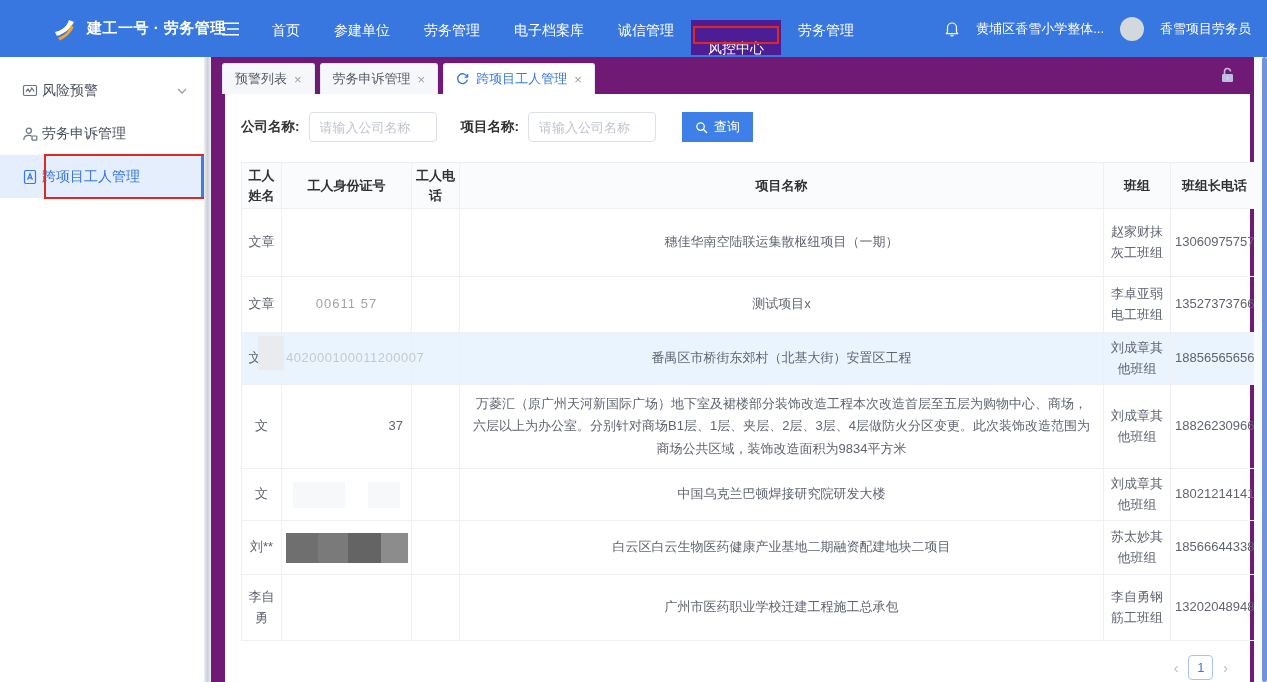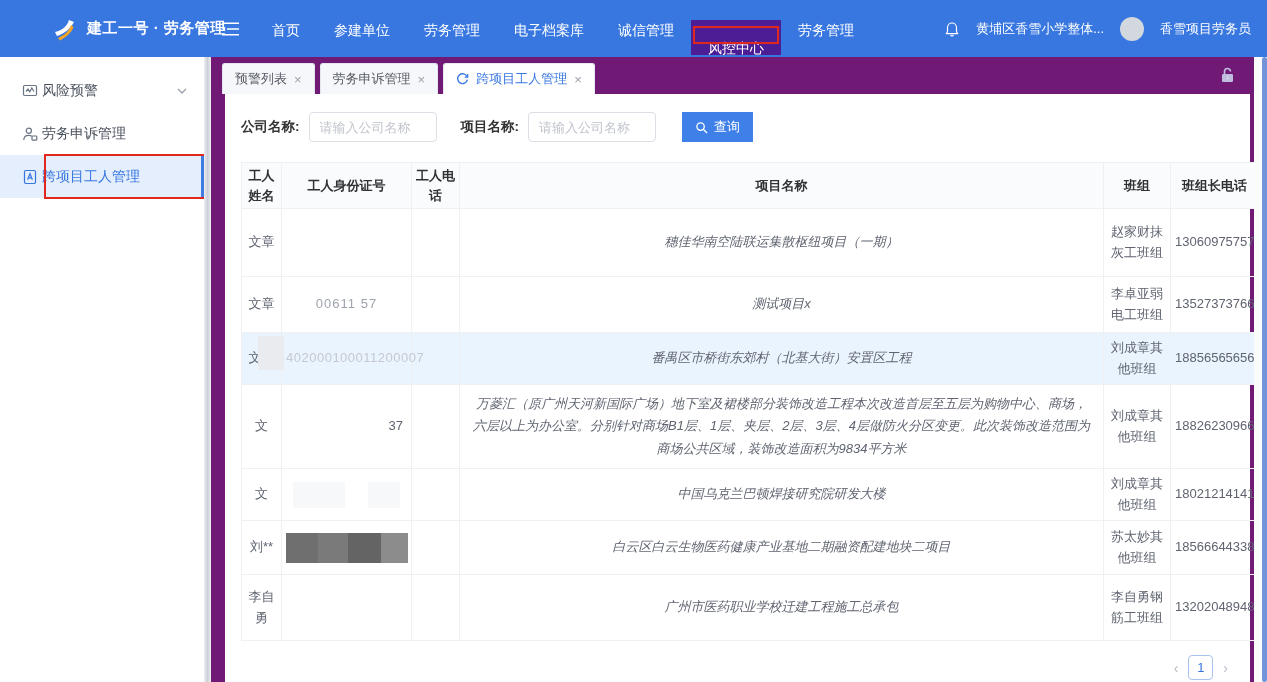--- a/index.html
+++ b/index.html
@@ -58,21 +58,21 @@
   .btn-search { margin-left:26px; height:30px; padding:0 13px; background:#3e80e8; color:#fff;
     border:none; border-radius:0; font-size:13px; display:flex; align-items:center; gap:6px;
     cursor:pointer; font-family:inherit; }
 
   
   table.grid { border-collapse:collapse; table-layout:fixed; width:1017px; margin:20px 0 0 8px; }
   .grid th, .grid td { border:1px solid #eef0f4; text-align:center; vertical-align:middle; }
   .grid th { background:#fafbfc; font-size:13px; color:#303133; font-weight:600;
     height:46px; line-height:1.5; padding:2px; }
   .grid td { font-size:13px; color:#5f6470; line-height:1.55; padding:2px 4px; }
-  .grid td.proj { padding:4px 12px; line-height:1.7;font-style:italic; }
+  .grid td.proj { padding:4px 12px; line-height:1.7; }
   .grid tr.hl td { background:#eaf4fe; }
   .id-frag { color:#8d939e; opacity:.85; letter-spacing:1px; }
   .id-faint { color:#c6c9cf; letter-spacing:.5px; }
   .td-right { text-align:right !important; padding-right:8px !important; }
   .name-cell { position:relative; }
   .redact-name-box { position:absolute; top:3px; right:-3px; width:26px; height:34px; background:#e9ebef; }
   .redact-light { display:inline-block; height:26px; background:#f7f8f9; vertical-align:middle; }
   .redact-dark { display:inline-flex; height:30px; vertical-align:middle; }
   .redact-dark i { display:block; height:100%; }
 

